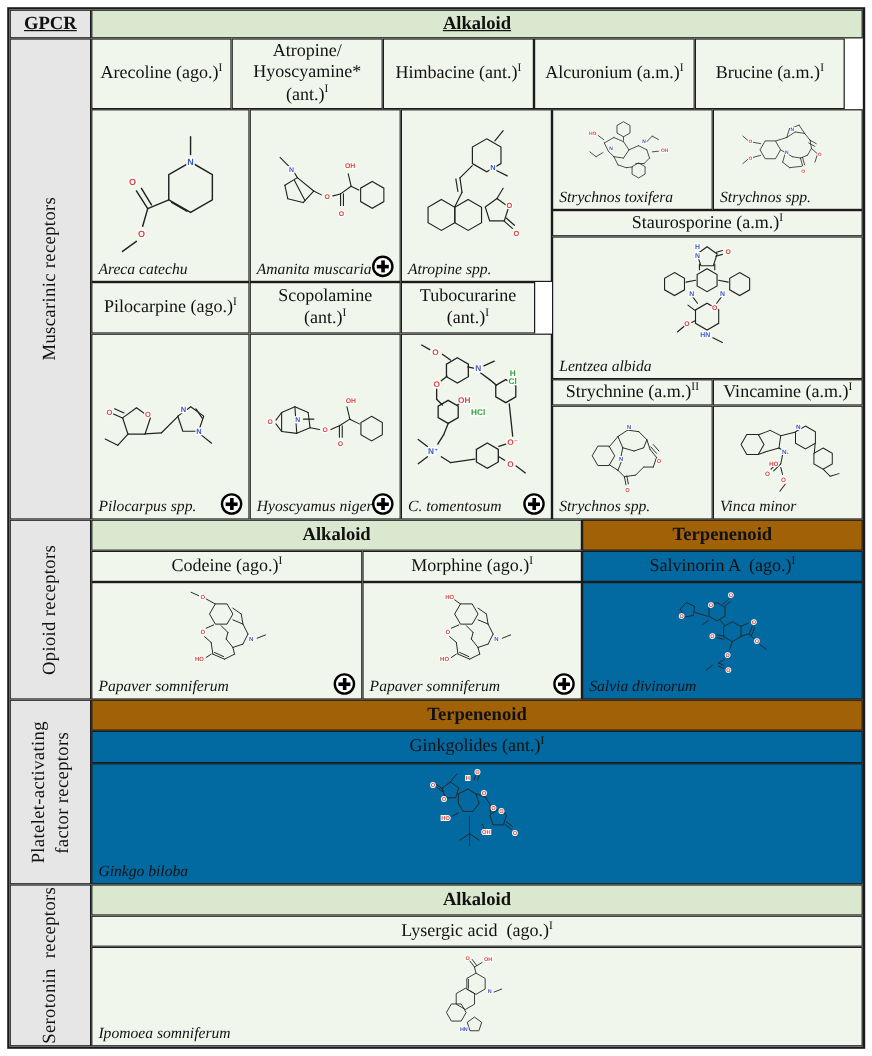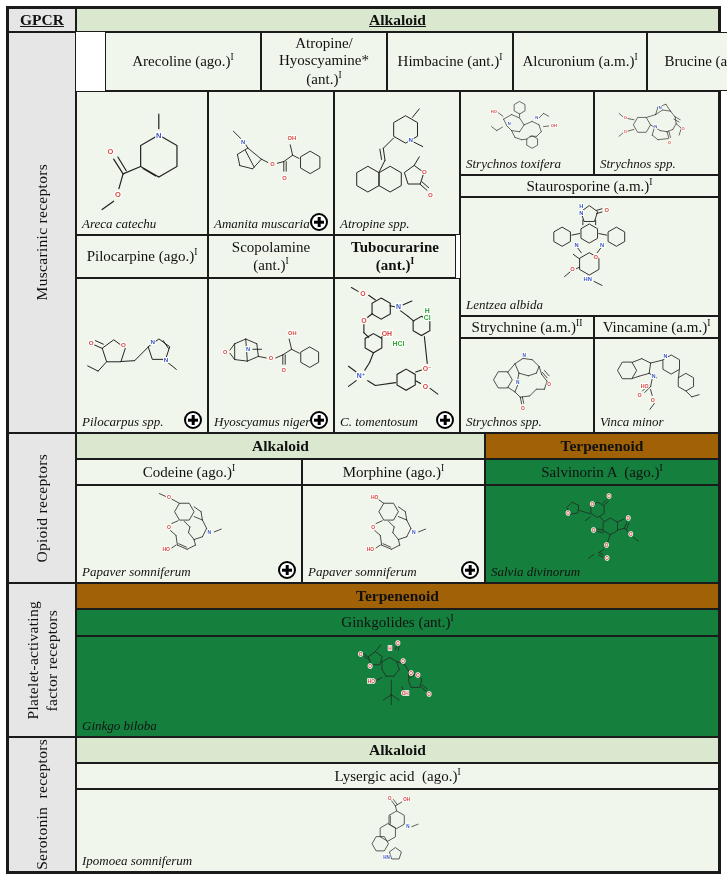--- a/index.html
+++ b/index.html
@@ -5,21 +5,21 @@
   html,body{margin:0;padding:0;background:#ffffff;}
   body{font-family:"Liberation Serif","DejaVu Serif",serif;color:#111;}
   .fig{width:711px;height:864px;margin:6px;border:2px solid #1a1a1a;display:flex;flex-direction:column;background:#fff;}
   .trow{display:flex;flex:0 0 auto;}
   .col{display:flex;flex-direction:column;flex:0 0 auto;}
   .c{box-sizing:border-box;border:1px solid #1b1b1b;position:relative;overflow:hidden;flex:0 0 auto;}
   .gray{background:#e6e6e6;}
   .gh{background:#d9e8ce;}
   .bh{background:#a16207;}
   .gc{background:#f1f6ec;}
-  .bc{background:#15803d;}
+  .bc{background:#0369a1;}
   .hdr{font-weight:bold;font-size:15.5px;display:flex;align-items:center;justify-content:center;}
   .name{font-size:15px;display:flex;align-items:center;justify-content:center;text-align:center;line-height:1.15;}
   .nmwrap{text-align:center;}
   .nm{white-space:pre-wrap;}
   sup.rn{font-size:9.5px;}
   .species{position:absolute;left:5px;bottom:2px;font-style:italic;font-size:13px;white-space:nowrap;}
   .mol{position:absolute;left:2px;right:2px;top:2px;bottom:16px;}
   .plus{position:absolute;right:5px;bottom:3px;width:14px;height:14px;border:2px solid #000;border-radius:50%;background:#fff;}
   .plus .ph{position:absolute;left:2px;right:2px;top:50%;height:2.6px;transform:translateY(-50%);background:#000;}
   .plus .pv{position:absolute;top:2px;bottom:2px;left:50%;width:2.6px;transform:translateX(-50%);background:#000;}
@@ -40,21 +40,21 @@
       </div>
   </div>
 
   <div class="trow" style="height:401px;">
     <div class="c gray rlab" style="width:68px;">
         <span class="vert">Muscarinic receptors</span>
       </div>
     <div class="col" style="width:643px;">
 
       <div class="trow" style="height:59px;">
-        <div class="c gc name" style="width:156px;margin-left:29px;">
+        <div class="c gc name" style="width:117px;">
             <div class="nmwrap"><span class="nm">Arecoline (ago.)</span><sup class="rn">I</sup></div>
           </div>
         <div class="c gc name" style="width:126px;">
             <div class="nmwrap"><span class="nm">Atropine/
 Hyoscyamine*
 (ant.)</span><sup class="rn">I</sup></div>
           </div>
         <div class="c gc name" style="width:126px;">
             <div class="nmwrap"><span class="nm">Himbacine (ant.)</span><sup class="rn">I</sup></div>
           </div>
@@ -137,21 +137,21 @@
             </div>
           </div>
           <div class="trow" style="height:43px;">
             <div class="c gc name" style="width:132px;">
                 <div class="nmwrap"><span class="nm">Pilocarpine (ago.)</span><sup class="rn">I</sup></div>
               </div>
             <div class="c gc name" style="width:126px;">
                 <div class="nmwrap"><span class="nm">Scopolamine
 (ant.)</span><sup class="rn">I</sup></div>
               </div>
-            <div class="c gc name" style="width:122px;font-weight:bold;">
+            <div class="c gc name" style="width:112px;">
                 <div class="nmwrap"><span class="nm">Tubocurarine
 (ant.)</span><sup class="rn">I</sup></div>
               </div>
           </div>
           <div class="trow" style="height:155px;">
             <div class="c gc" style="width:132px;">
               <div class="mol"><svg viewBox="0 0 145 100" preserveAspectRatio="xMidYMid meet" style="width: 100%; height: 100%;">
                     <polygon points="40.0,40.0 53.3,49.7 48.2,65.3 31.8,65.3 26.7,49.7" fill="none" stroke="#222" stroke-width="1.15"></polygon>
                     <polygon points="92.0,39.0 104.4,48.0 99.6,62.5 84.4,62.5 79.6,48.0" fill="none" stroke="#222" stroke-width="1.15"></polygon>
                     <line x1="27" y1="50" x2="18" y2="46" stroke="#222" stroke-width="1.15" stroke-linecap="round"></line>

